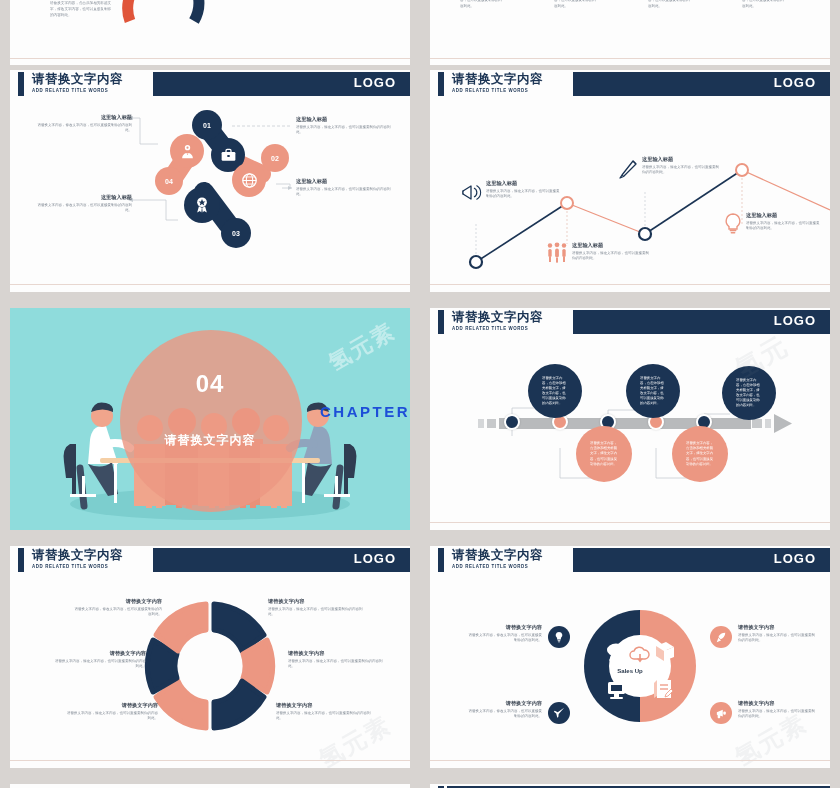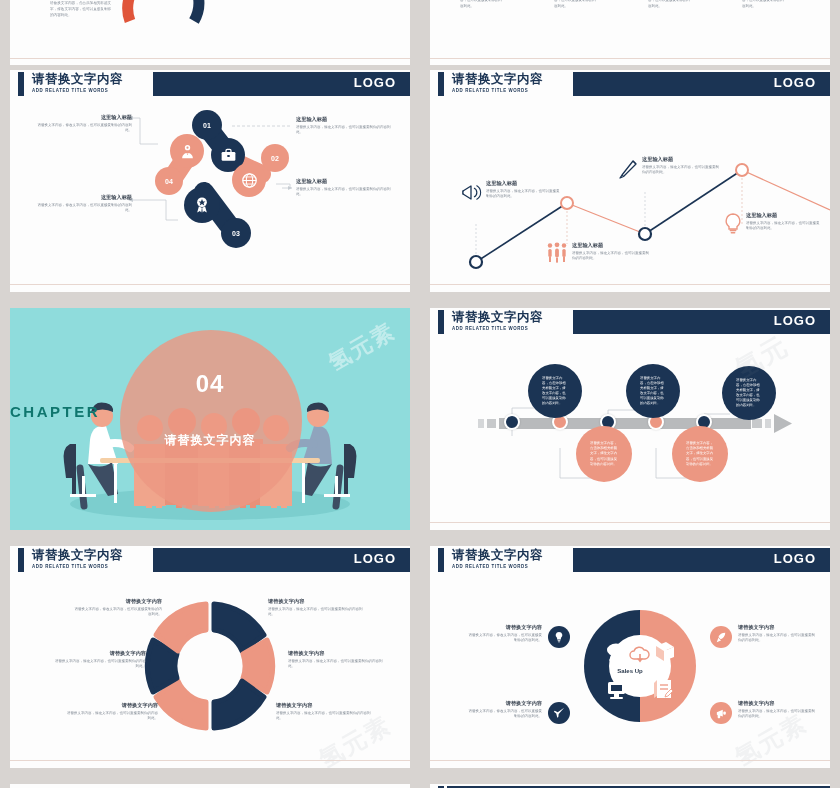--- a/index.html
+++ b/index.html
@@ -78,22 +78,22 @@
   
   .chapter { background:#8fdcdc; }
   .chap-circle {
     position:absolute; border-radius:50%; background:rgba(236,151,130,.82);
   }
   .chap-num {
     position:absolute; width:100%; text-align:center;
     color:#ffffff; font-weight:bold; font-size:24px; letter-spacing:1px;
   }
   .chap-word {
-    position:absolute; width:100%; text-align:left;
-    color:#0f766e; font-weight:bold; font-size:15px; letter-spacing:2.5px;
+    position:absolute; width:100%; text-align:right;
+    color:#1d4ed8; font-weight:bold; font-size:15px; letter-spacing:2.5px;
   }
   .chap-cn {
     position:absolute; width:100%; text-align:center;
     color:#ffffff; font-weight:bold; font-size:12px; letter-spacing:1px;
   }
 
   
   .tl-circle { position:absolute; border-radius:50%; display:flex; align-items:center; justify-content:center; }
   .tl-circle.navy { background:#1b3454; }
   .tl-circle.salmon { background:#ec9782; }

